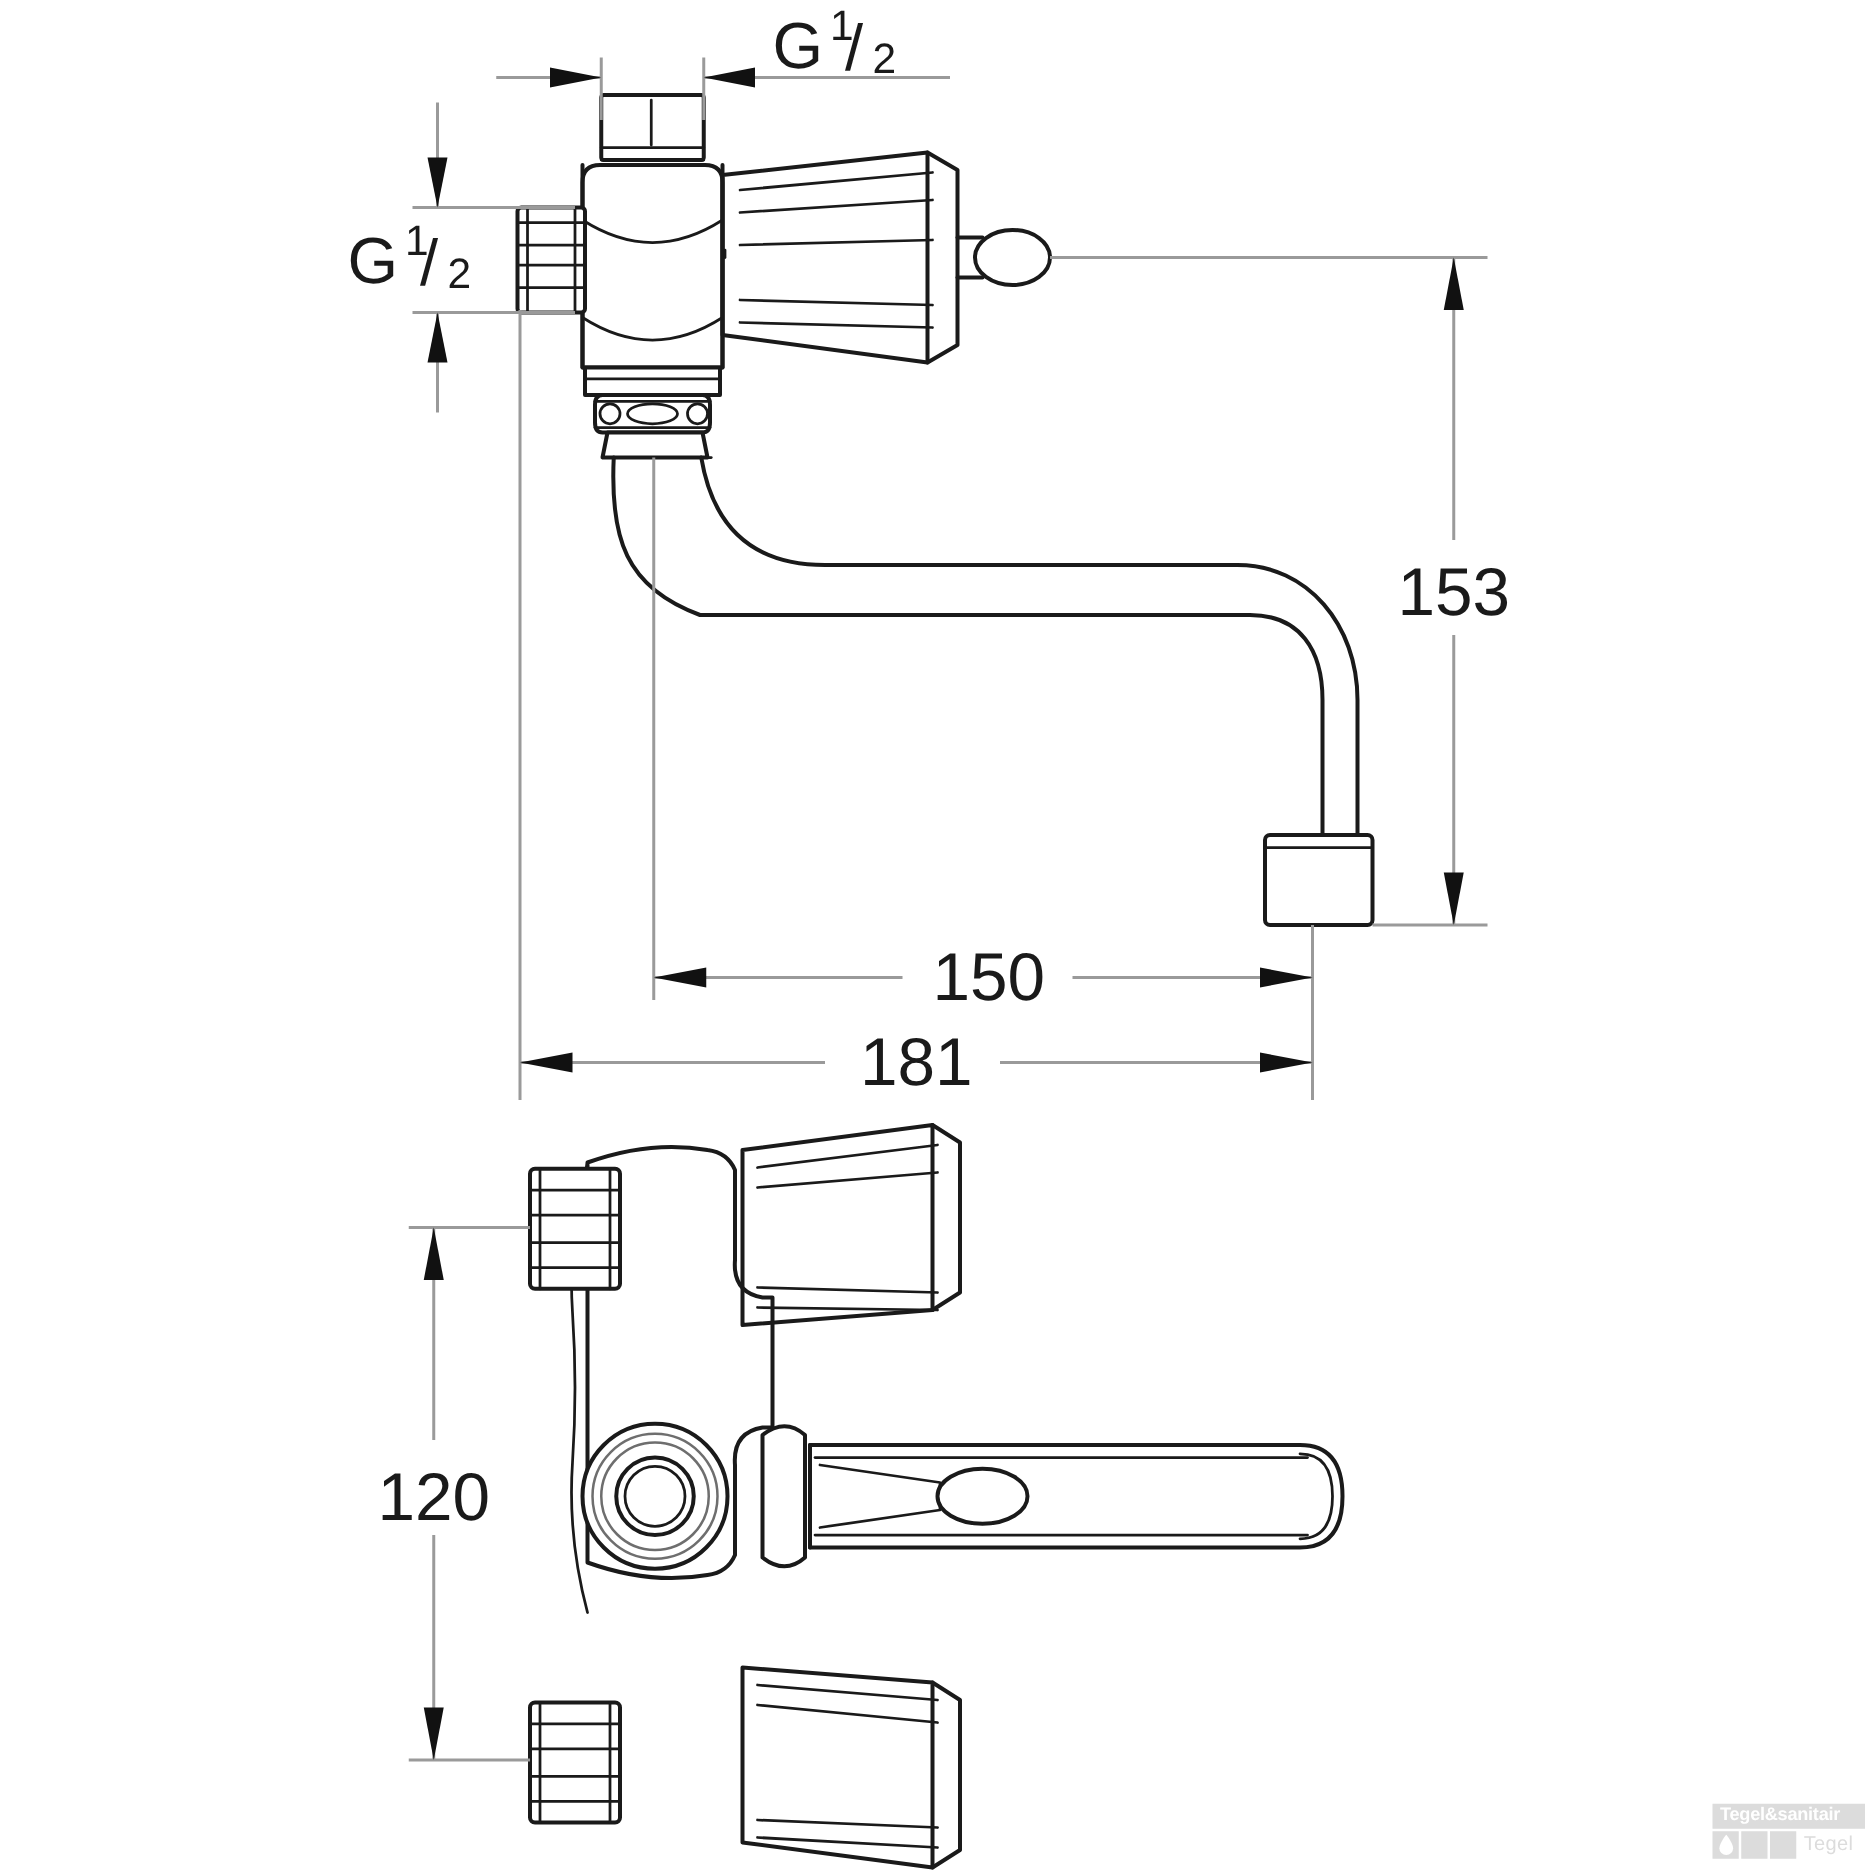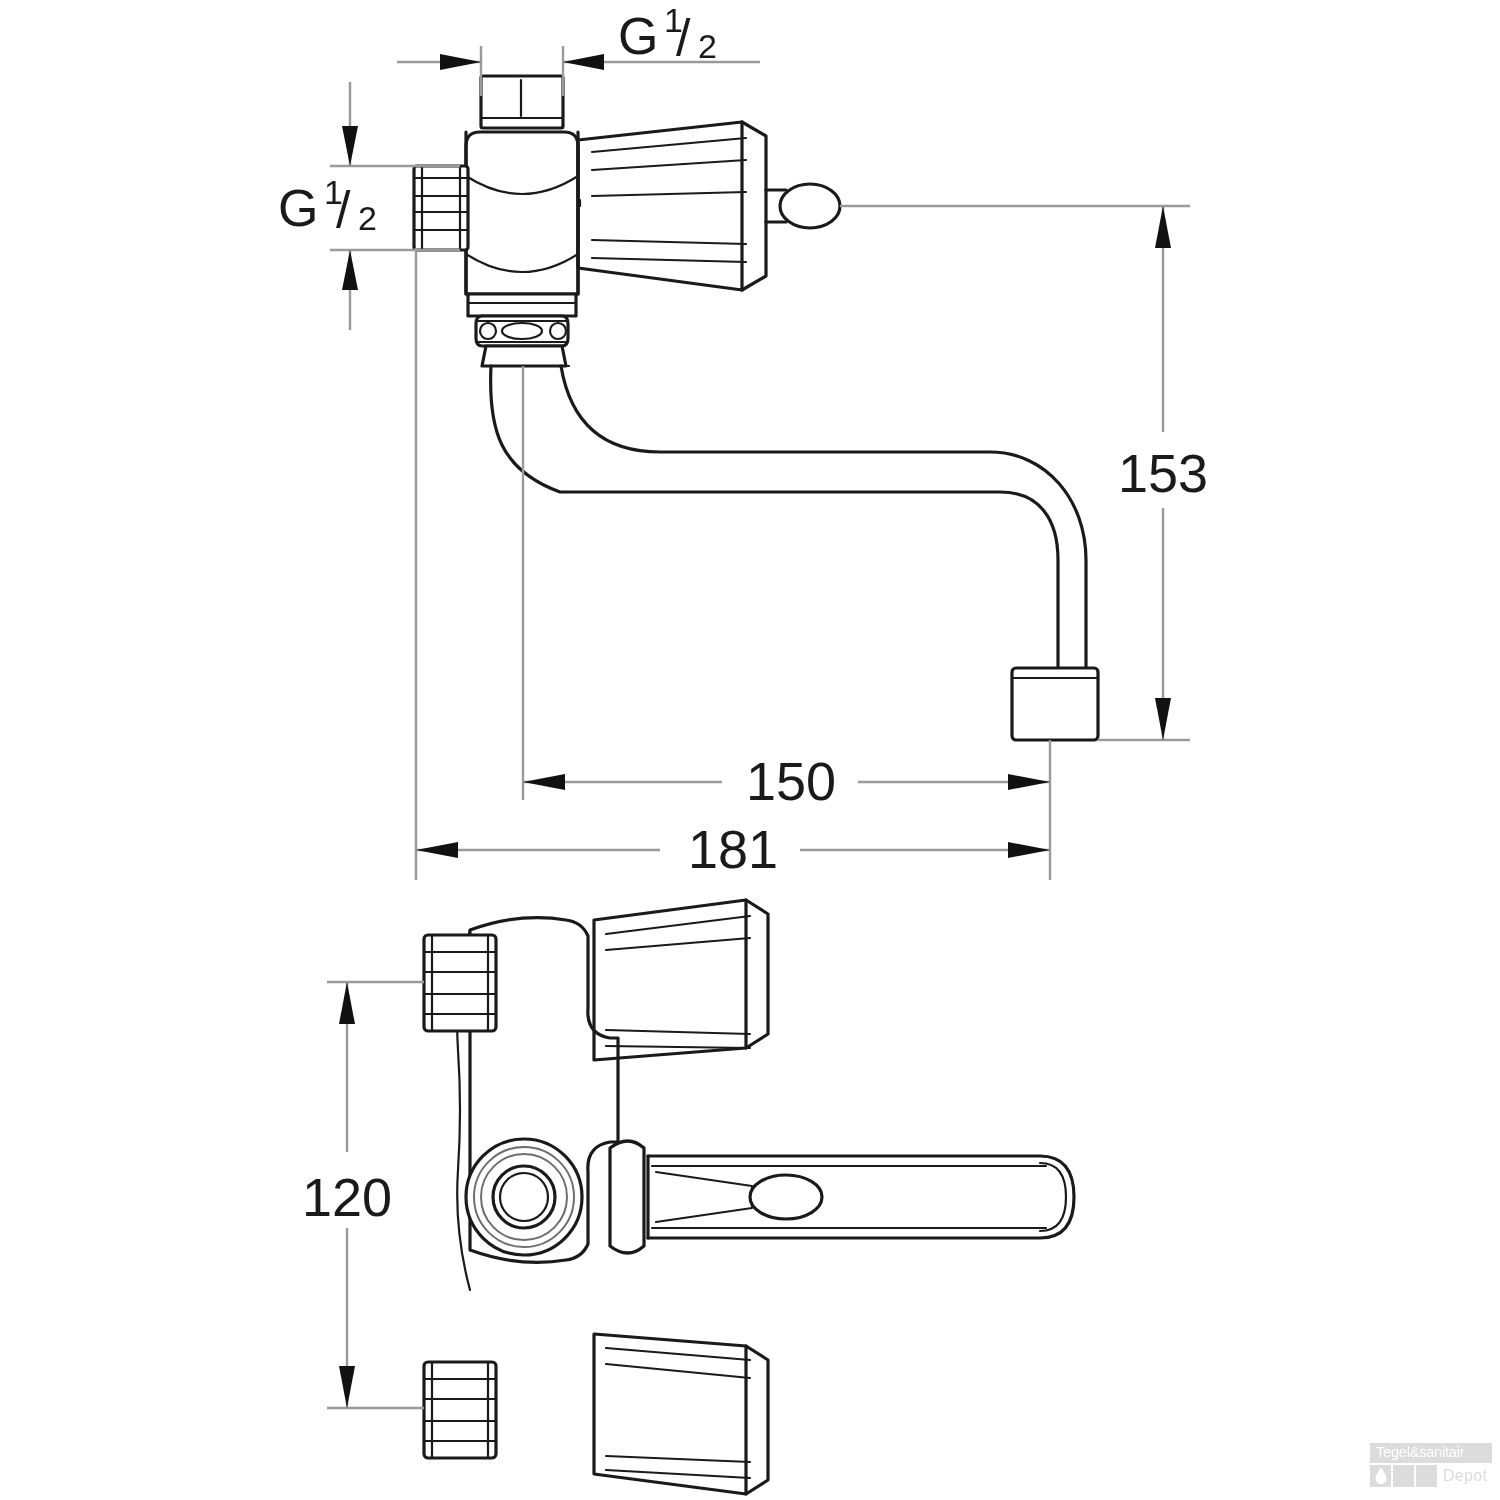--- a/index.html
+++ b/index.html
@@ -2,21 +2,21 @@
 <html><head>
 <meta charset="utf-8">
 <style>
   html,body{margin:0;padding:0;background:#ffffff;}
   body{width:1500px;height:1500px;position:relative;overflow:hidden;
        font-family:"Liberation Sans",sans-serif;}
   #stage{position:absolute;left:0;top:0;width:1500px;height:1500px;}
   svg{display:block;}
   .dimtext{font-family:"Liberation Sans",sans-serif;fill:#1a1a1a;}
   .logo-wrap{position:absolute;left:1370px;top:1443px;width:122px;height:50px;}
-  .logo-bar{background:#dcdcdc;color:#ffffff;font-size:14.5px;font-weight:normal;
+  .logo-bar{background:#dcdcdc;color:#ffffff;font-size:14.5px;font-weight:bold;
             letter-spacing:-0.2px;padding:2px 7px 3px 6px;line-height:1.05;}
   .logo-row{display:flex;align-items:stretch;margin-top:2px;height:22px;}
   .logo-sq{width:21px;height:22px;background:#dcdcdc;margin-right:2px;position:relative;}
   .logo-depot{color:#dcdcdc;font-size:16px;line-height:22px;padding-left:4px;letter-spacing:0.3px;}
   .drop{position:absolute;left:50%;top:50%;transform:translate(-50%,-50%);}
 </style>
 </head>
 <body>
 
 <div id="stage">
@@ -253,15 +253,15 @@
 <div class="logo-wrap">
   <div class="logo-bar">Tegel&amp;sanitair</div>
   <div class="logo-row">
     <div class="logo-sq">
       <svg class="drop" width="13" height="17" viewBox="0 0 13 17">
         <path d="M6.5 0 C6.5 0 12 7 12 11 A5.5 5.5 0 0 1 1 11 C1 7 6.5 0 6.5 0 Z" fill="#ffffff"></path>
       </svg>
     </div>
     <div class="logo-sq"></div>
     <div class="logo-sq"></div>
-    <div class="logo-depot">Depot</div>
+    <div class="logo-depot">Tegel</div>
   </div>
 </div>
 
 </body></html>

